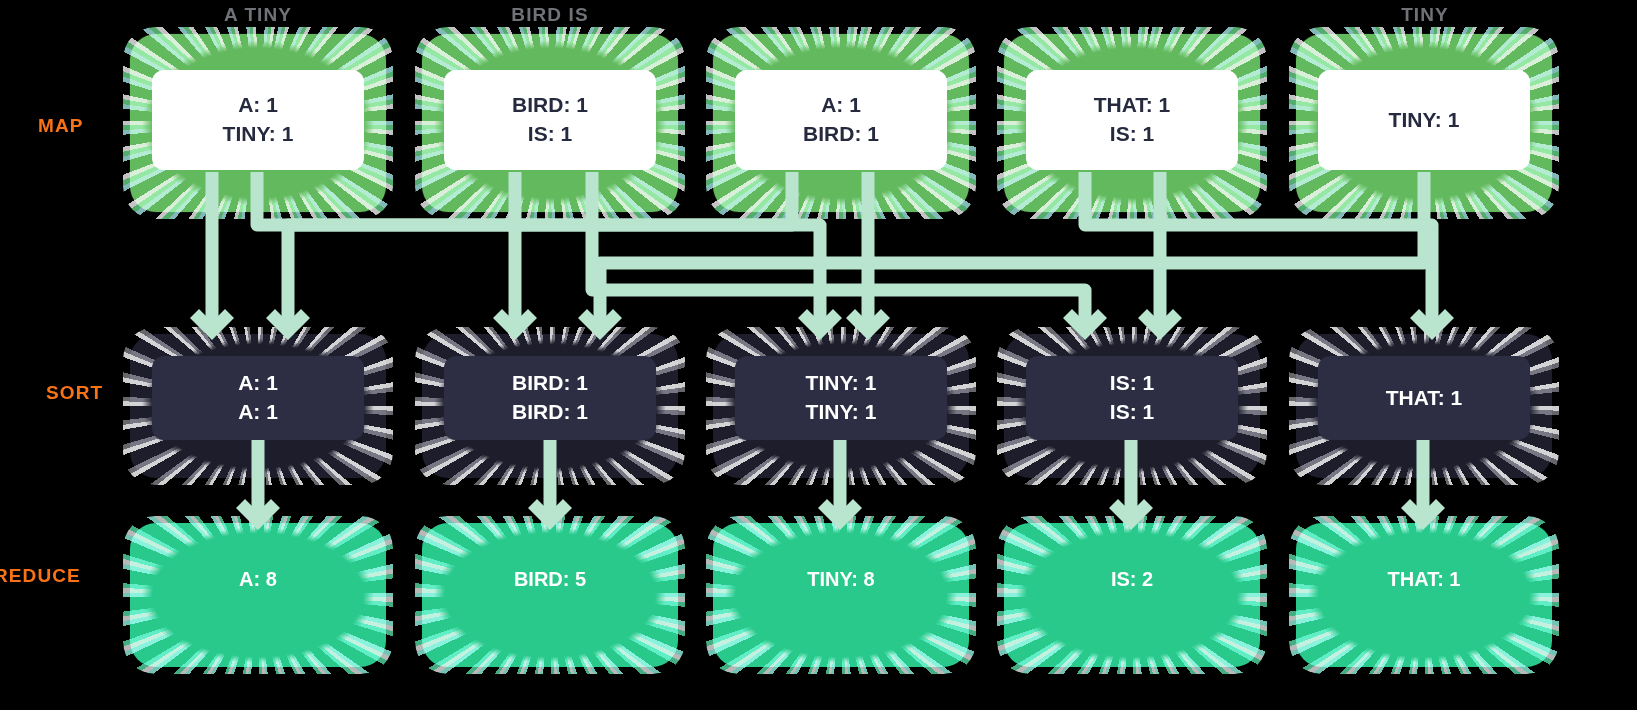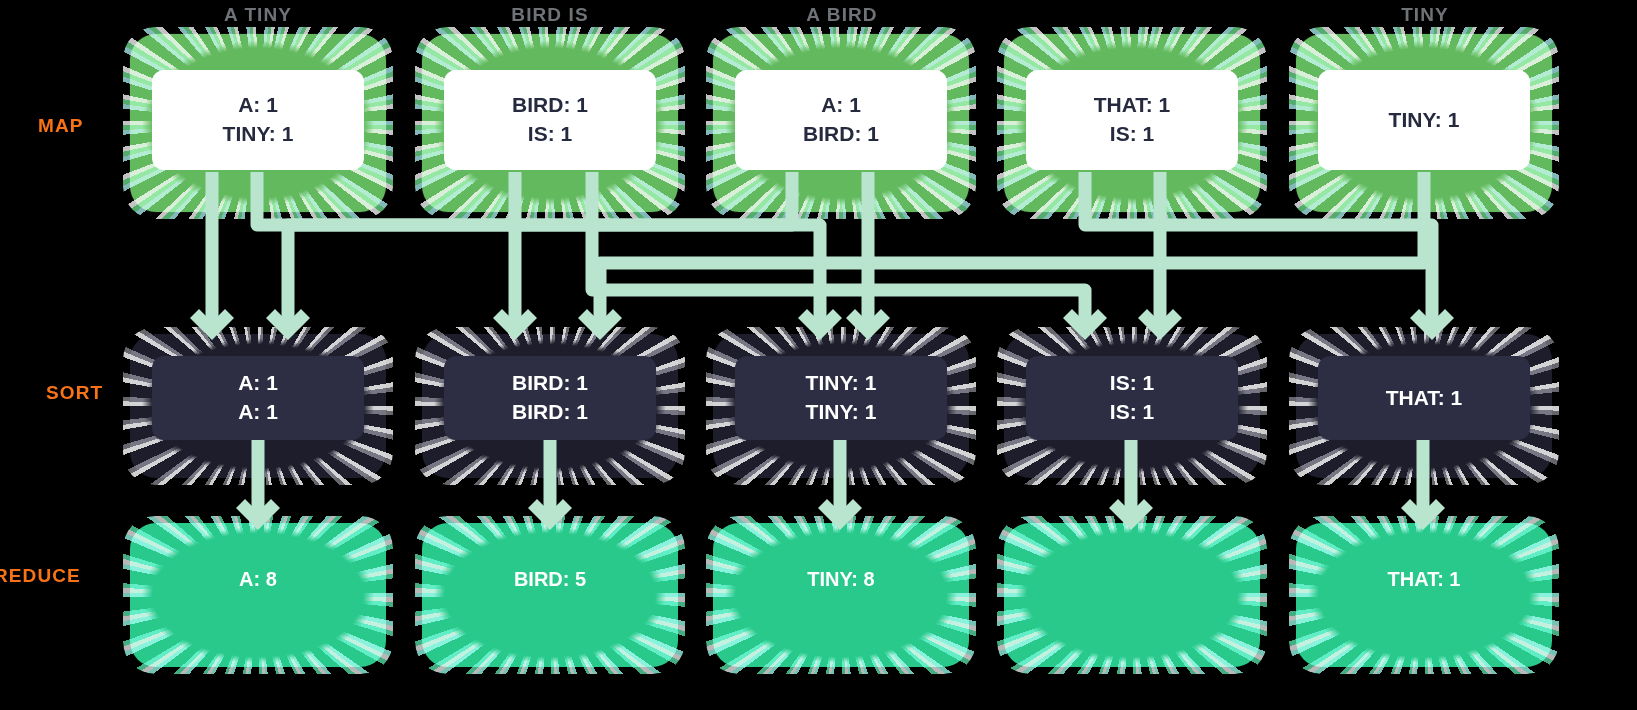--- a/index.html
+++ b/index.html
@@ -139,21 +139,20 @@
   #wires-top{ z-index:7; }
 </style>
 </head>
 <body>
 
 <div id="stage">
 
   
   <div class="col-header" style="left:420px;">BIRD IS</div>
   <div class="col-header" style="left:128px;">A TINY</div>
-  <div class="col-header" style="left:712px;">A BIRD</div>
   <div class="col-header" style="left:1295px;">TINY</div>
 
   
   <div class="row-label" style="left:38px;  top:115px;">MAP</div>
   <div class="row-label" style="left:46px;  top:382px;">SORT</div>
   <div class="row-label" style="left:-6px;  top:565px;">REDUCE</div>
 
   
   <div class="shell shell-map" style="left:130px;  top:34px; width:256px; height:178px;"></div>
   <div class="shell shell-map" style="left:422px;  top:34px; width:256px; height:178px;"></div>
@@ -274,20 +273,23 @@
   
   <div class="card card-reduce" style="left:150px; top:530px; width:216px; height:100px;">
     <span class="line">A: 8</span>
   </div>
   <div class="card card-reduce" style="left:442px; top:530px; width:216px; height:100px;">
     <span class="line">BIRD: 5</span>
   </div>
   <div class="card card-reduce" style="left:733px; top:530px; width:216px; height:100px;">
     <span class="line">TINY: 8</span>
   </div>
+  <div class="card card-reduce" style="left:1024px; top:530px; width:216px; height:100px;">
+    <span class="line">IS: 2</span>
+  </div>
   <div class="card card-reduce" style="left:1316px; top:530px; width:216px; height:100px;">
     <span class="line">THAT: 1</span>
   </div>
 
   
   <svg id="wires-top" viewBox="0 0 1637 710">
     <g fill="none" stroke="#b9e5cf" stroke-width="13">
 
       <path d="M 212,168 L 212,200"></path>
       <path d="M 257,168 L 257,200"></path>

